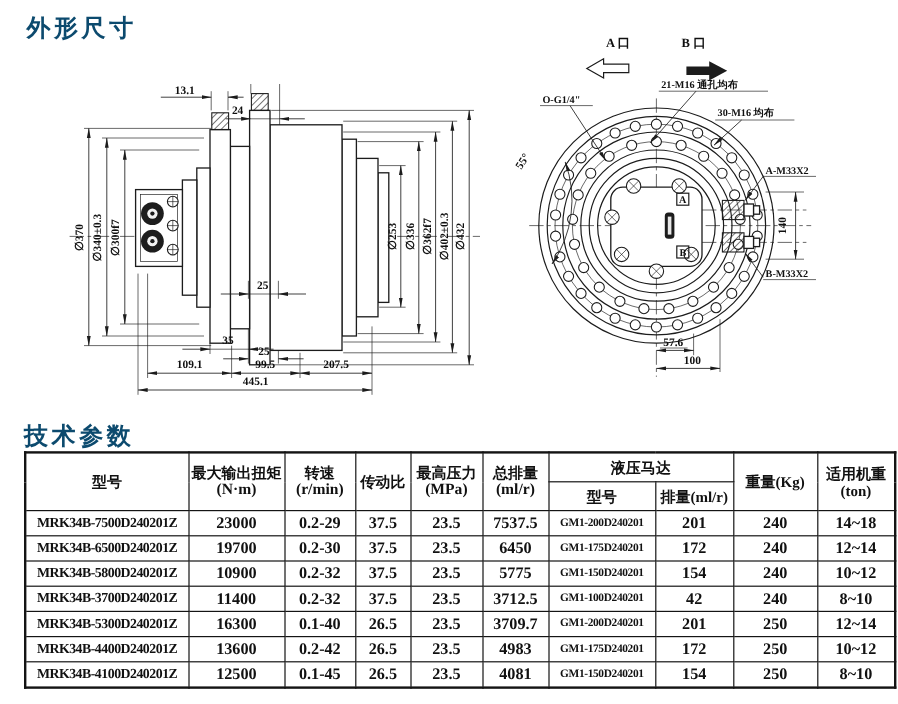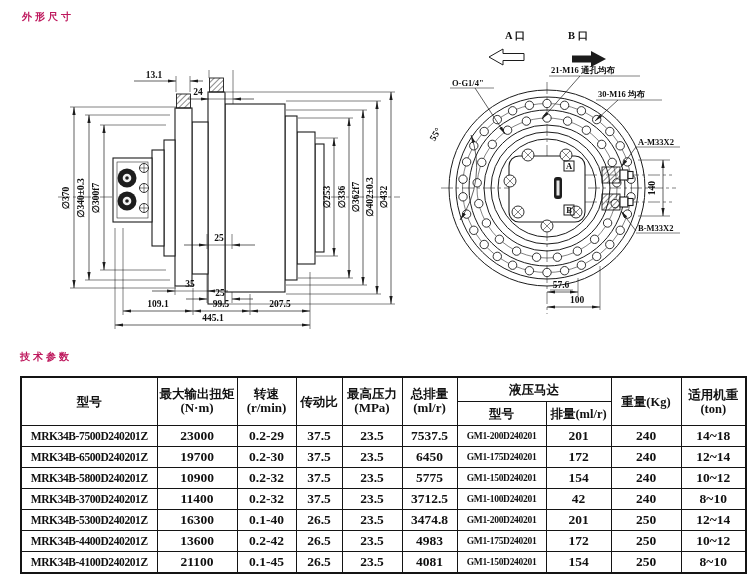--- a/index.html
+++ b/index.html
@@ -1,19 +1,19 @@
 <!DOCTYPE html>
 <html><head>
 <meta charset="utf-8">
 <style>
   html,body{margin:0;padding:0;background:#fff}
   .page{position:relative;width:748px;height:587px;background:#fff;color:#111;overflow:hidden;
         font-family:"Liberation Sans",sans-serif}
   .title{position:absolute;font-family:"Liberation Serif",serif;font-weight:700;
-         font-size:10px;letter-spacing:3px;color:#be185d}
+         font-size:20px;letter-spacing:3px;color:#0c4a6e}
   #t1{left:22px;top:10px}
   #t2{left:20px;top:350px}
   svg#drawing{position:absolute;left:0;top:20px}
   svg .part{fill:#fff;stroke:#1c1c1c;stroke-width:1.1}
   svg .ln{fill:none;stroke:#1c1c1c;stroke-width:1}
   svg .thin{fill:none;stroke:#1c1c1c;stroke-width:.55}
   svg .dim{fill:none;stroke:#1c1c1c;stroke-width:.7}
   svg .cl{fill:none;stroke:#1c1c1c;stroke-width:.55;stroke-dasharray:12 3 3 3}
   svg .hatched{fill:url(#hatch);stroke:#1c1c1c;stroke-width:.9}
   svg .hole{fill:#fff;stroke:#1c1c1c;stroke-width:.9}
@@ -415,41 +415,41 @@
           <td class="c7">42</td>
           <td class="c8">240</td>
           <td class="c9">8~10</td>
         </tr>
         <tr>
           <td class="c0">MRK34B-5300D240201Z</td>
           <td class="c1">16300</td>
           <td class="c2">0.1-40</td>
           <td class="c3">26.5</td>
           <td class="c4">23.5</td>
-          <td class="c5">3474.8</td>
+          <td class="c5">3709.7</td>
           <td class="c6">GM1-200D240201</td>
           <td class="c7">201</td>
           <td class="c8">250</td>
           <td class="c9">12~14</td>
         </tr>
         <tr>
           <td class="c0">MRK34B-4400D240201Z</td>
           <td class="c1">13600</td>
           <td class="c2">0.2-42</td>
           <td class="c3">26.5</td>
           <td class="c4">23.5</td>
           <td class="c5">4983</td>
           <td class="c6">GM1-175D240201</td>
           <td class="c7">172</td>
           <td class="c8">250</td>
           <td class="c9">10~12</td>
         </tr>
         <tr>
           <td class="c0">MRK34B-4100D240201Z</td>
-          <td class="c1">21100</td>
+          <td class="c1">12500</td>
           <td class="c2">0.1-45</td>
           <td class="c3">26.5</td>
           <td class="c4">23.5</td>
           <td class="c5">4081</td>
           <td class="c6">GM1-150D240201</td>
           <td class="c7">154</td>
           <td class="c8">250</td>
           <td class="c9">8~10</td>
         </tr>
       </tbody>

